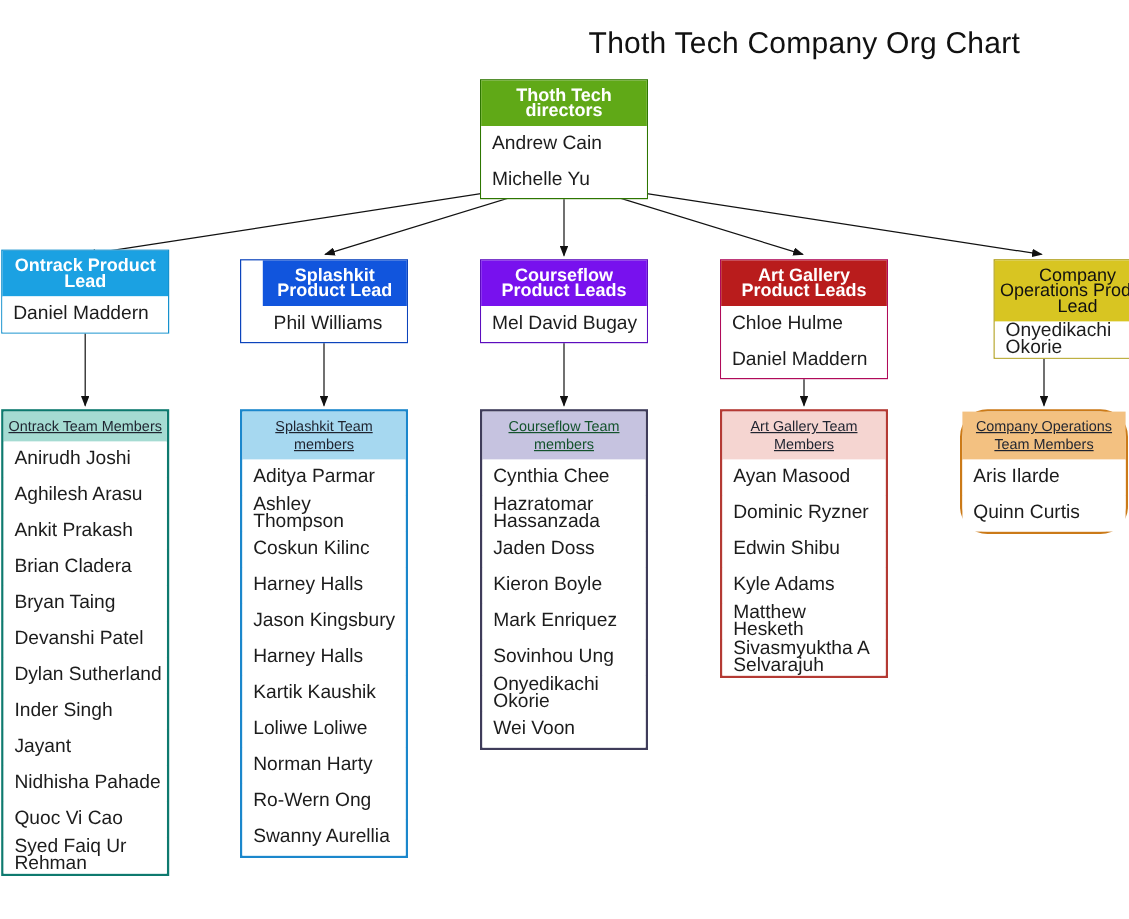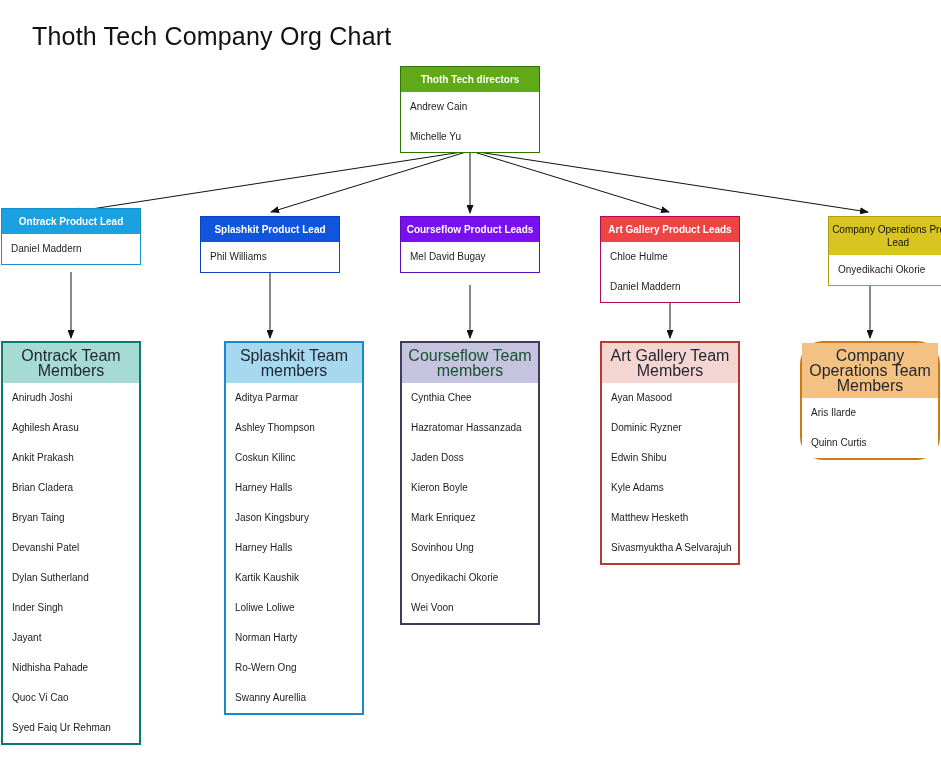--- a/index.html
+++ b/index.html
@@ -5,42 +5,42 @@
   html,body{margin:0;padding:0;background:#fff;}
   #chart{
     position:relative;
     width:941px;height:766px;
     background:#ffffff;
     font-family:"Liberation Sans", sans-serif;
     overflow:hidden;
   }
   .chart-title{
     position:absolute;top:22px;left:0;width:850px;
-    text-align:left;font-size:25px;font-weight:400;color:#111;
+    text-align:right;font-size:25px;font-weight:400;color:#111;
     letter-spacing:0.2px;
-    padding-left:32px;
   }
   #connectors{position:absolute;top:0;left:0;pointer-events:none;}
   .box{
     position:absolute;width:140px;background:#fff;
     box-sizing:border-box;border:2px solid #000;
   }
   .lead-box, .root-box{border-width:1.5px;}
   .box-header{
     padding:6px 2px;text-align:center;
-    font-size:10px;line-height:13px;font-weight:bold;color:#fff;
+    font-size:15px;line-height:13px;font-weight:bold;color:#fff;
   }
   .team-box .box-header{
-    font-size:16px;line-height:15px;font-weight:normal;color:#1f2430;
+    font-size:12px;line-height:15px;font-weight:normal;color:#1f2430;
     padding:5px 2px;
+    text-decoration:underline;
   }
   .member-row{
     display:flex;align-items:center;
     min-height:30px;padding:0 4px 0 9px;
-    font-size:10px;line-height:14px;color:#1c1c1c;
+    font-size:16px;line-height:14px;color:#1c1c1c;
     background:#fff;
   }
 </style>
 </head>
 <body>
 
 <div id="chart">
   <div class="chart-title">Thoth Tech Company Org Chart</div>
 
   <svg id="connectors" width="941" height="766">
@@ -86,27 +86,27 @@
         <div class="member-row">Bryan Taing</div>
         <div class="member-row">Devanshi Patel</div>
         <div class="member-row">Dylan Sutherland</div>
         <div class="member-row">Inder Singh</div>
         <div class="member-row">Jayant</div>
         <div class="member-row">Nidhisha Pahade</div>
         <div class="member-row">Quoc Vi Cao</div>
         <div class="member-row">Syed Faiq Ur Rehman</div>
       </div>
     </div>
-    <div class="box lead-box" style="left: 200px; top: 216px; border-color: rgb(12, 68, 188);">
+    <div class="box lead-box" style="left: 200px; top: 216px; border-color: rgb(12, 68, 188); padding-left: 18px;">
       <div class="box-header" style="background: rgb(17, 85, 221); color: rgb(255, 255, 255);">Splashkit Product Lead</div>
       <div class="box-body">
         <div class="member-row">Phil Williams</div>
       </div>
     </div>
-    <div class="box team-box" style="left: 200px; top: 341px; border-color: rgb(27, 135, 204); margin-left: 24px;">
+    <div class="box team-box" style="left: 200px; top: 341px; border-color: rgb(27, 135, 204);">
       <div class="box-header" style="background: rgb(166, 216, 240); color: rgb(31, 36, 48);">Splashkit Team members</div>
       <div class="box-body">
         <div class="member-row">Aditya Parmar</div>
         <div class="member-row">Ashley Thompson</div>
         <div class="member-row">Coskun Kilinc</div>
         <div class="member-row">Harney Halls</div>
         <div class="member-row">Jason Kingsbury</div>
         <div class="member-row">Harney Halls</div>
         <div class="member-row">Kartik Kaushik</div>
         <div class="member-row">Loliwe Loliwe</div>
@@ -128,21 +128,21 @@
         <div class="member-row">Hazratomar Hassanzada</div>
         <div class="member-row">Jaden Doss</div>
         <div class="member-row">Kieron Boyle</div>
         <div class="member-row">Mark Enriquez</div>
         <div class="member-row">Sovinhou Ung</div>
         <div class="member-row">Onyedikachi Okorie</div>
         <div class="member-row">Wei Voon</div>
       </div>
     </div>
     <div class="box lead-box" style="left: 600px; top: 216px; border-color: rgb(176, 10, 90);">
-      <div class="box-header" style="background: #ef4444; color: rgb(255, 255, 255);">Art Gallery Product Leads</div>
+      <div class="box-header" style="background: #b91c1c; color: rgb(255, 255, 255);">Art Gallery Product Leads</div>
       <div class="box-body">
         <div class="member-row">Chloe Hulme</div>
         <div class="member-row">Daniel Maddern</div>
       </div>
     </div>
     <div class="box team-box" style="left: 600px; top: 341px; border-color: rgb(180, 58, 52);">
       <div class="box-header" style="background: rgb(245, 213, 209); color: rgb(31, 36, 48);">Art Gallery Team Members</div>
       <div class="box-body">
         <div class="member-row">Ayan Masood</div>
         <div class="member-row">Dominic Ryzner</div>

